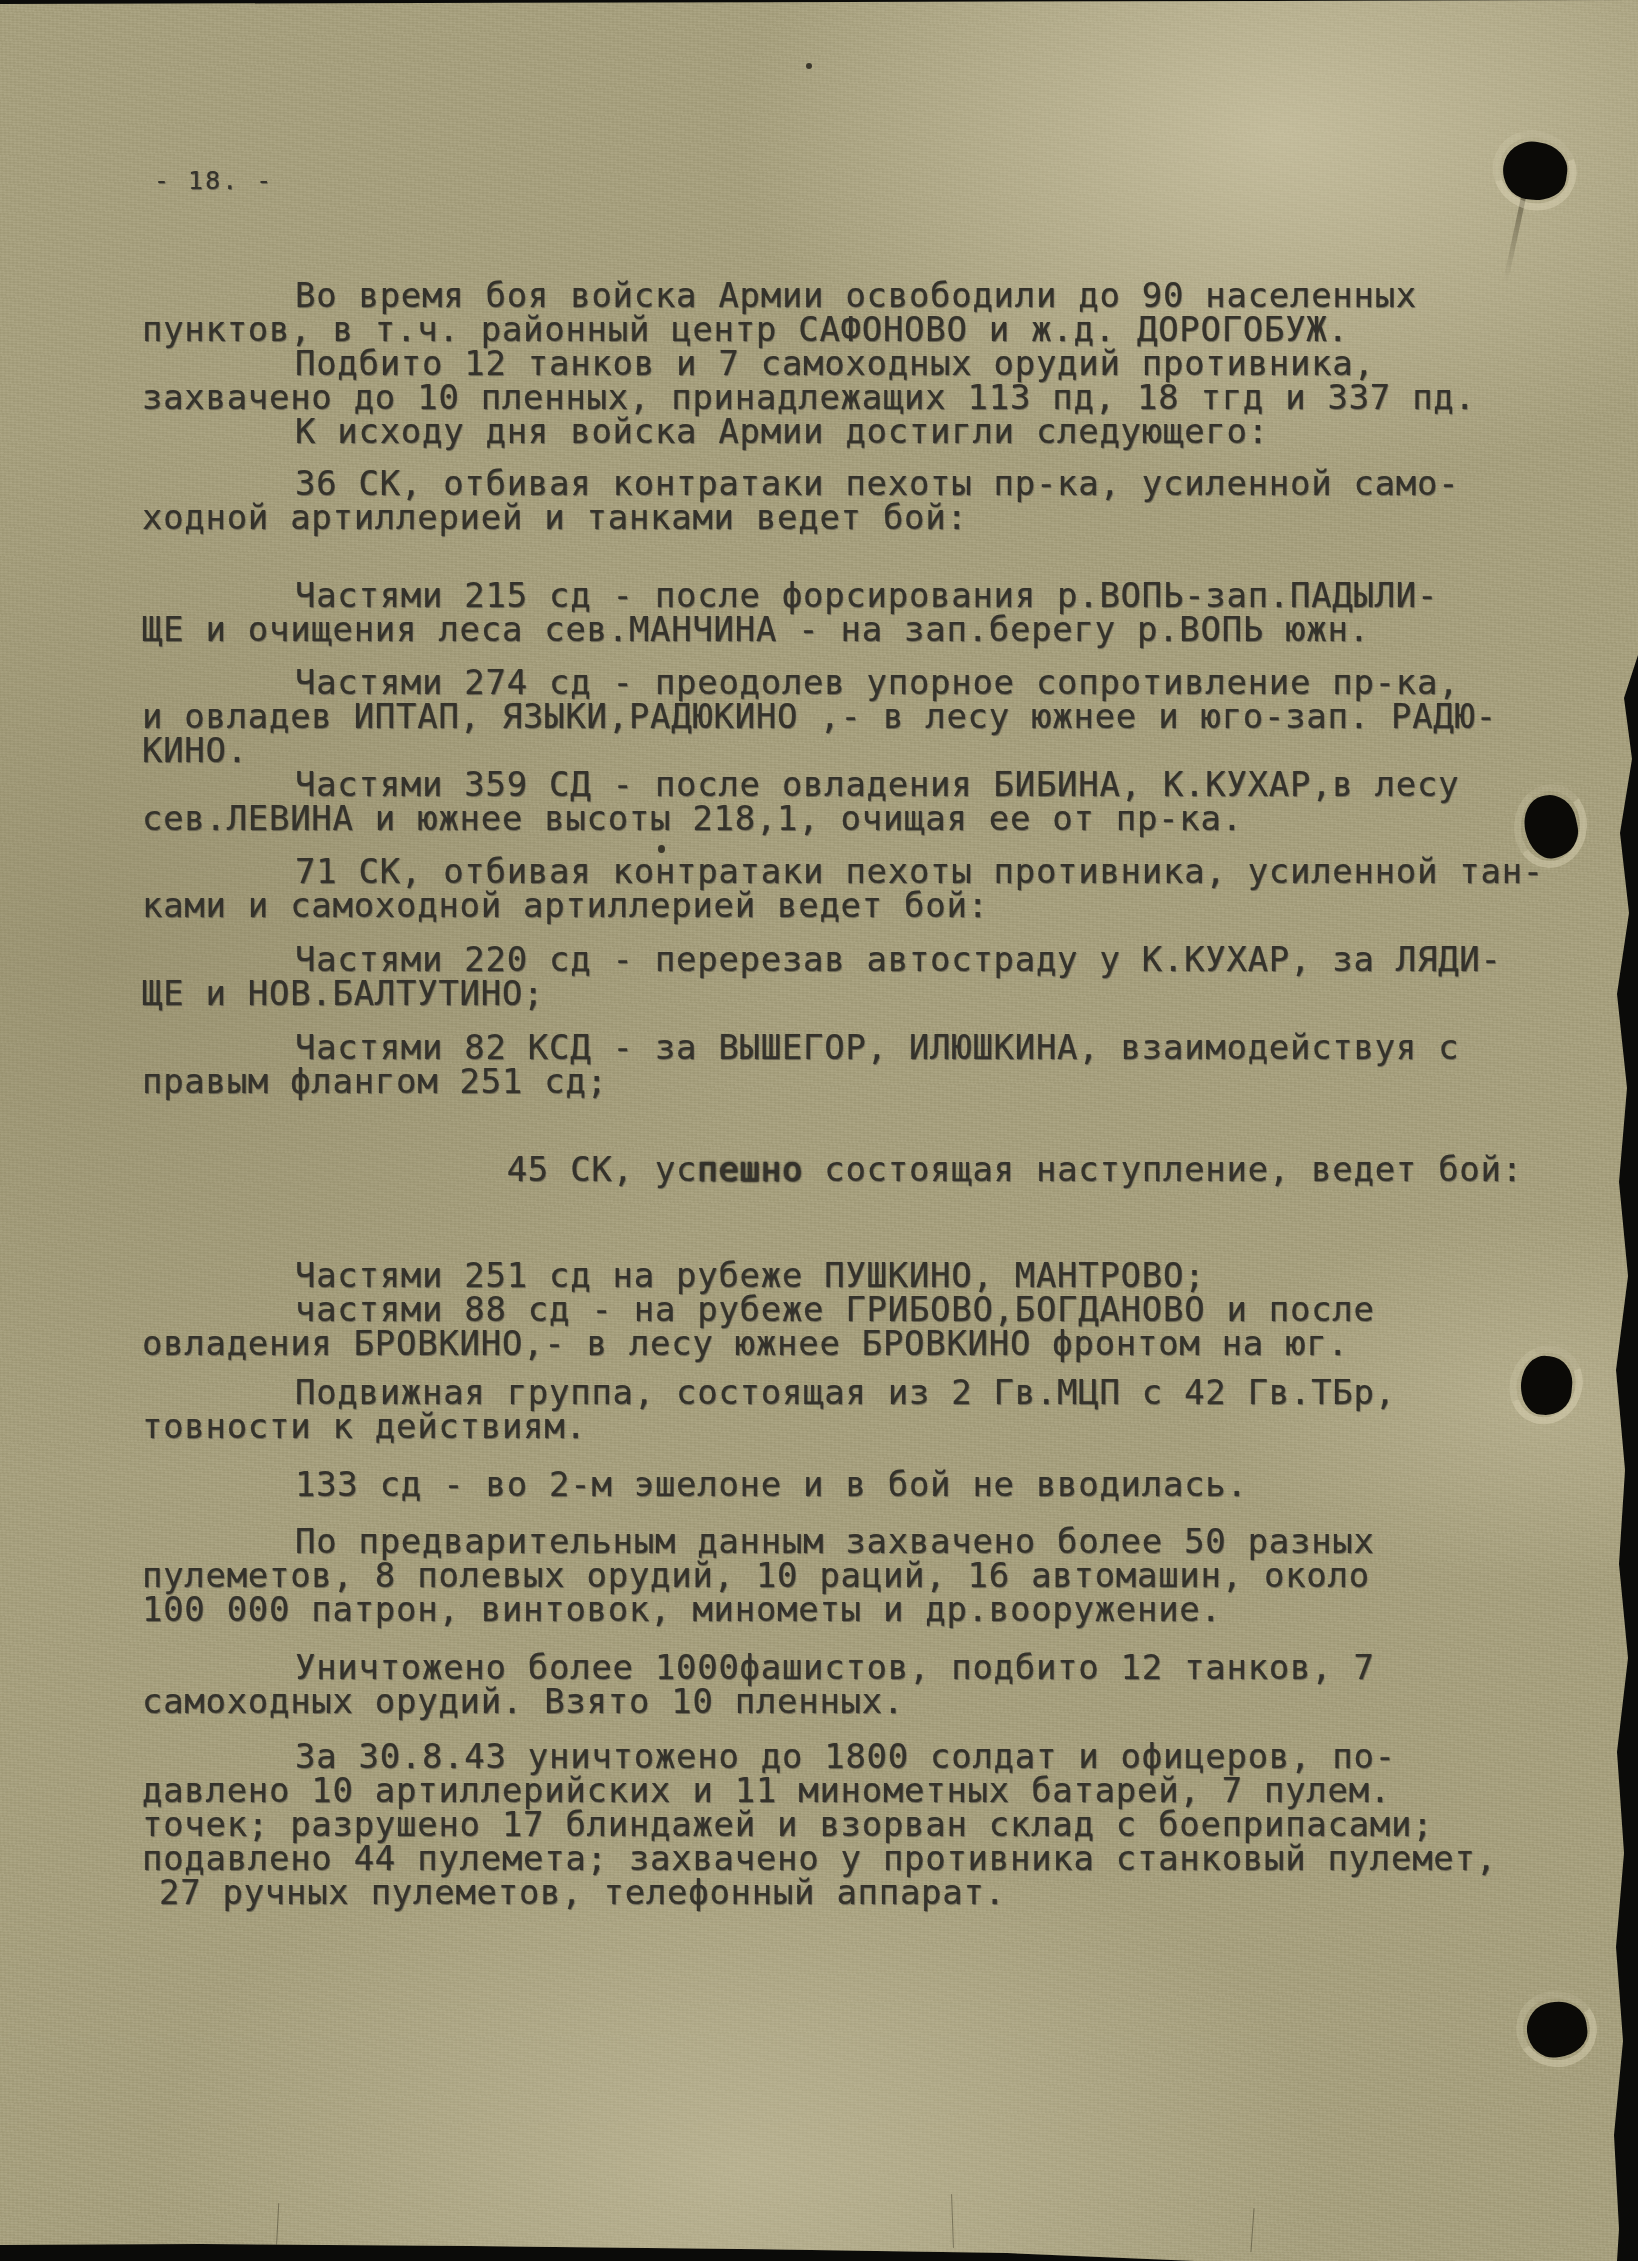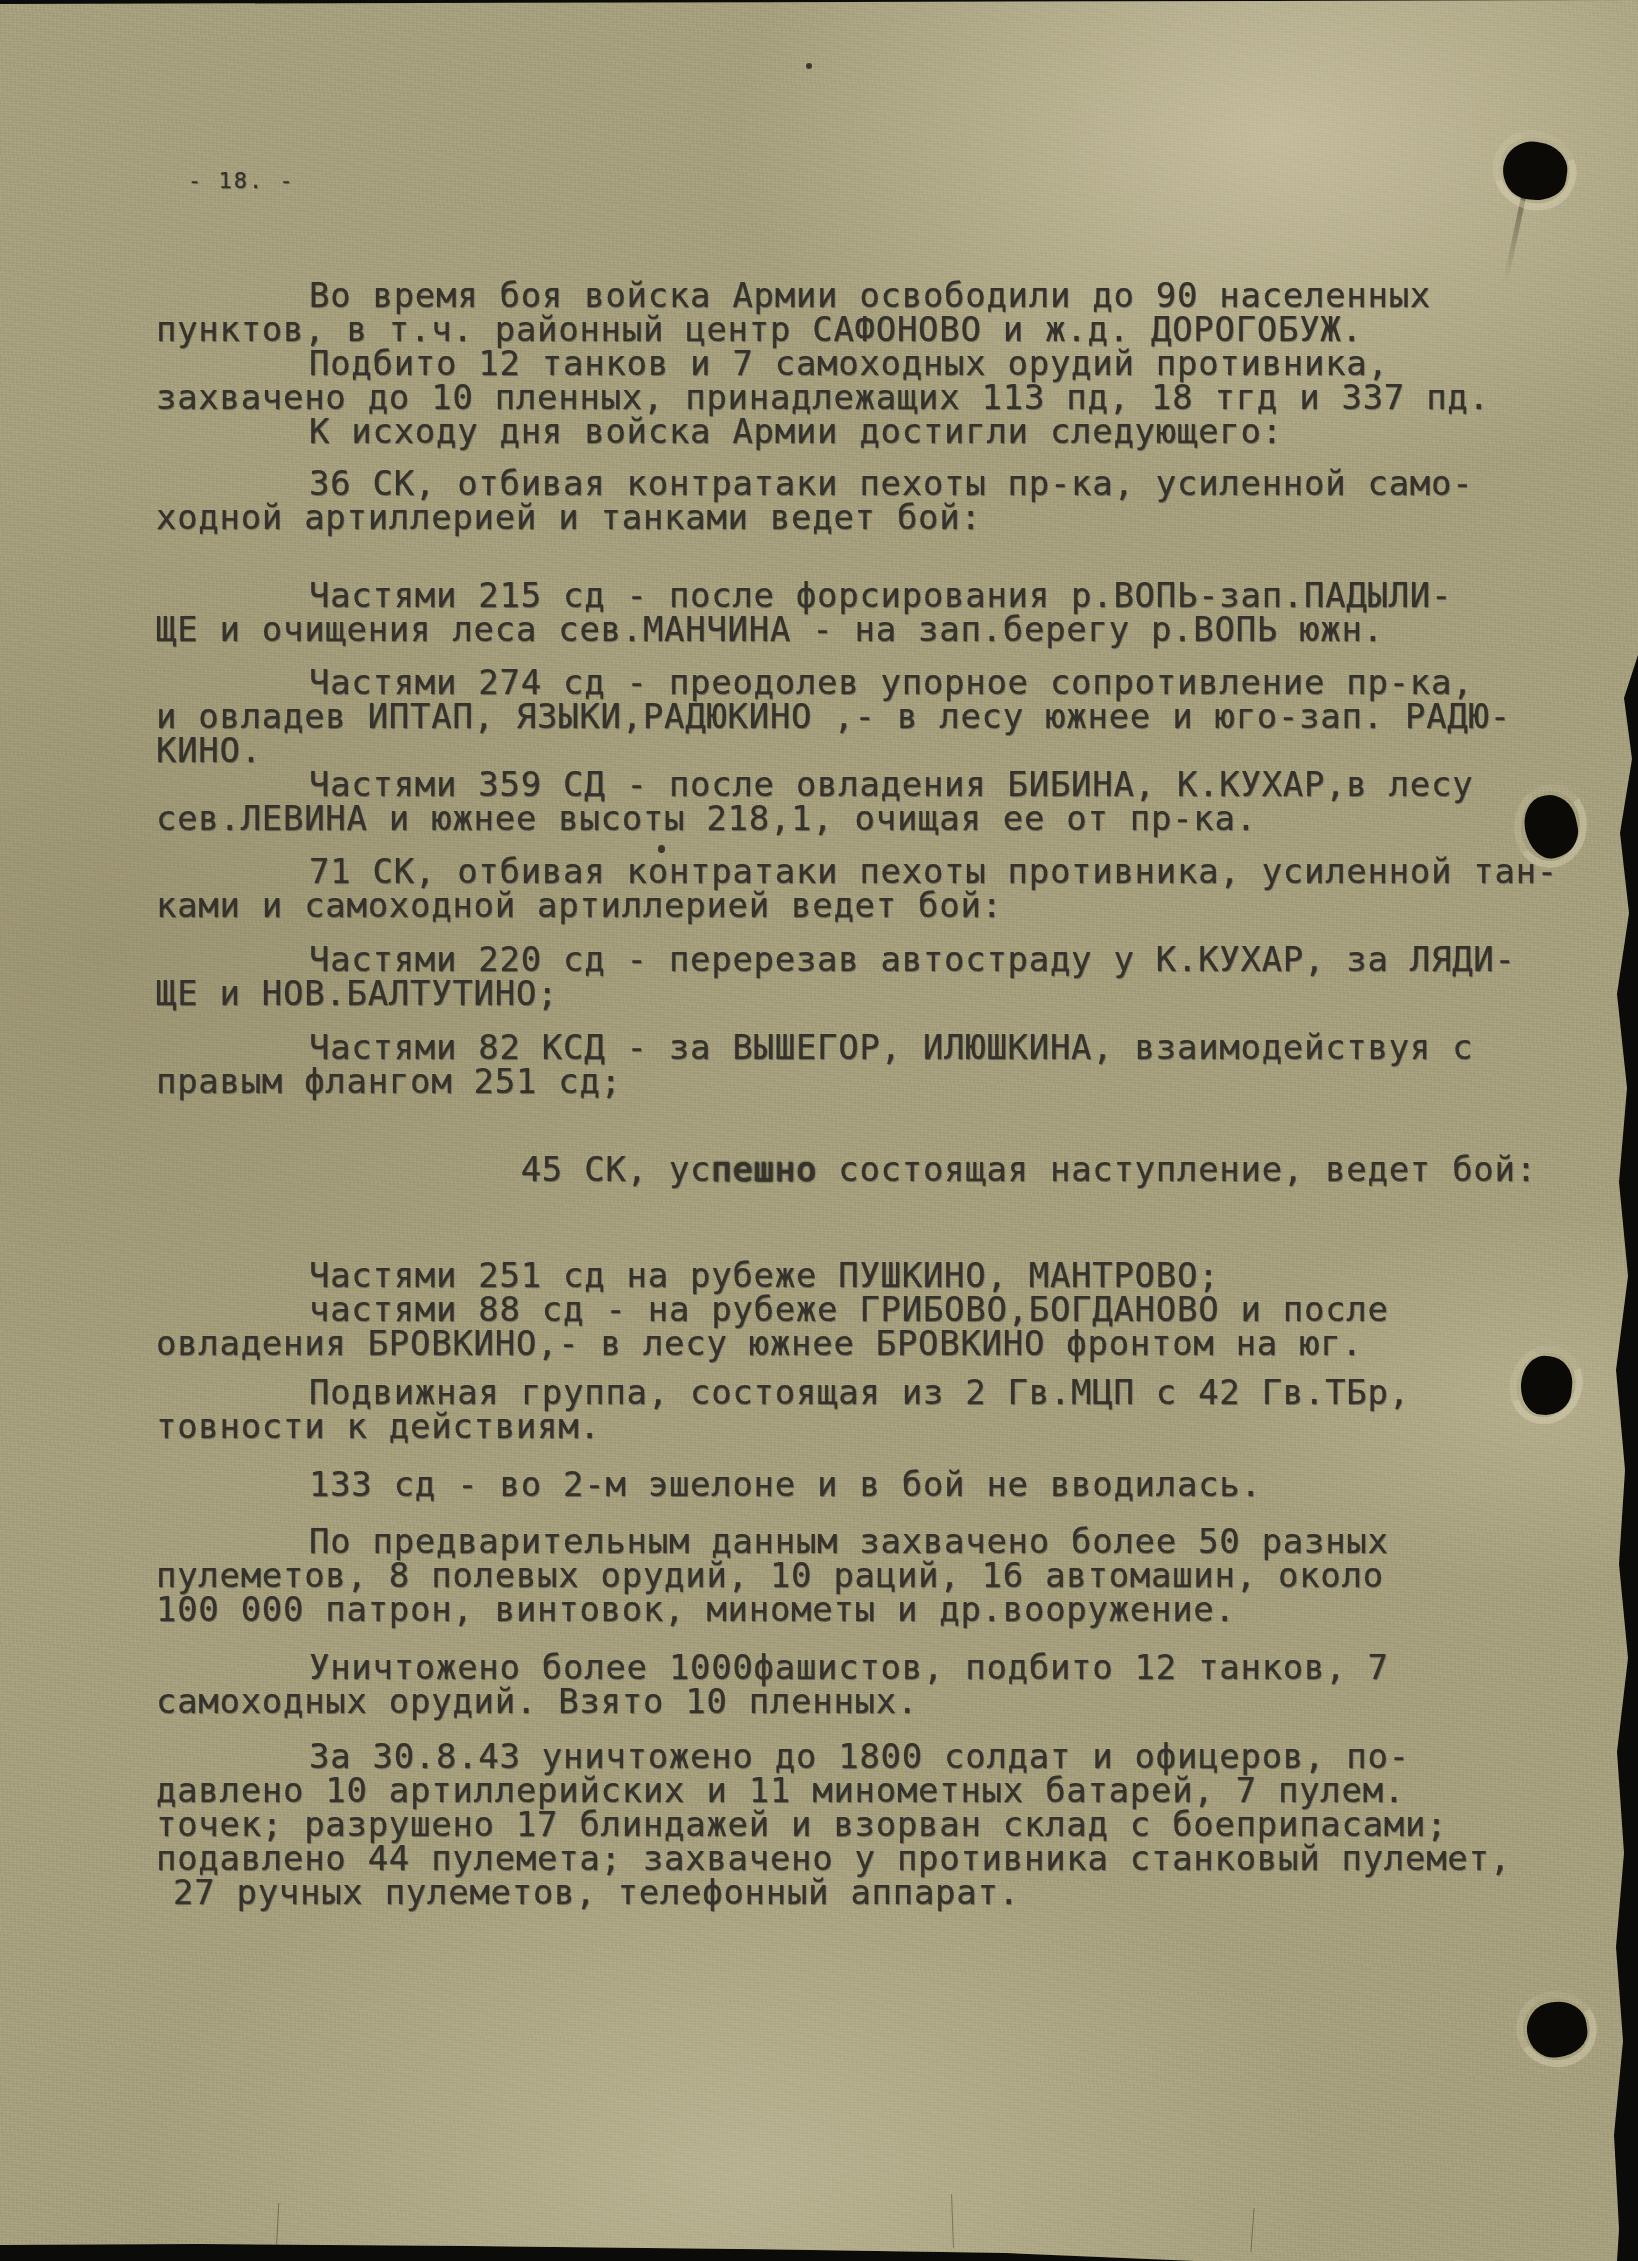--- a/index.html
+++ b/index.html
@@ -28,25 +28,25 @@
       1619px 1564px, 1628px 1658px, 1617px 1752px, 1624px 1853px, 1616px 1947px,
       1623px 2041px, 1614px 2135px, 1619px 2229px, 1617px 2261px,
       1195px 2261px, 1007px 2253px, 739px 2249px, 470px 2246px, 201px 2244px, 0px 2245px
     );
   }
   .ink{
     color:#34322b;
     text-shadow:0.7px 0.7px 0.8px rgba(52,50,43,0.55), -0.3px -0.3px 0.5px rgba(52,50,43,0.30);
   }
   .page-number{
-    position:absolute;left:188px;top:164px;
-    font-size:22px;line-height:34px;letter-spacing:2px;
+    position:absolute;left:154px;top:164px;
+    font-size:25px;line-height:34px;letter-spacing:2px;
   }
   .textblock{
-    position:absolute;left:156px;top:278px;width:1390px;
+    position:absolute;left:142px;top:278px;width:1390px;
     font-size:34px;line-height:34px;letter-spacing:0.7px;
   }
   .para{margin:0;}
   .line{white-space:pre;}
   .line.ind{padding-left:153px;}
   .line.ind-sm{padding-left:17px;}
   .smudge{
     font-weight:normal;
     text-shadow:0 0 2px rgba(40,38,32,0.95), 1px 0.7px 1.7px rgba(40,38,32,0.9), -0.7px 0 1.3px rgba(40,38,32,0.7);
   }

